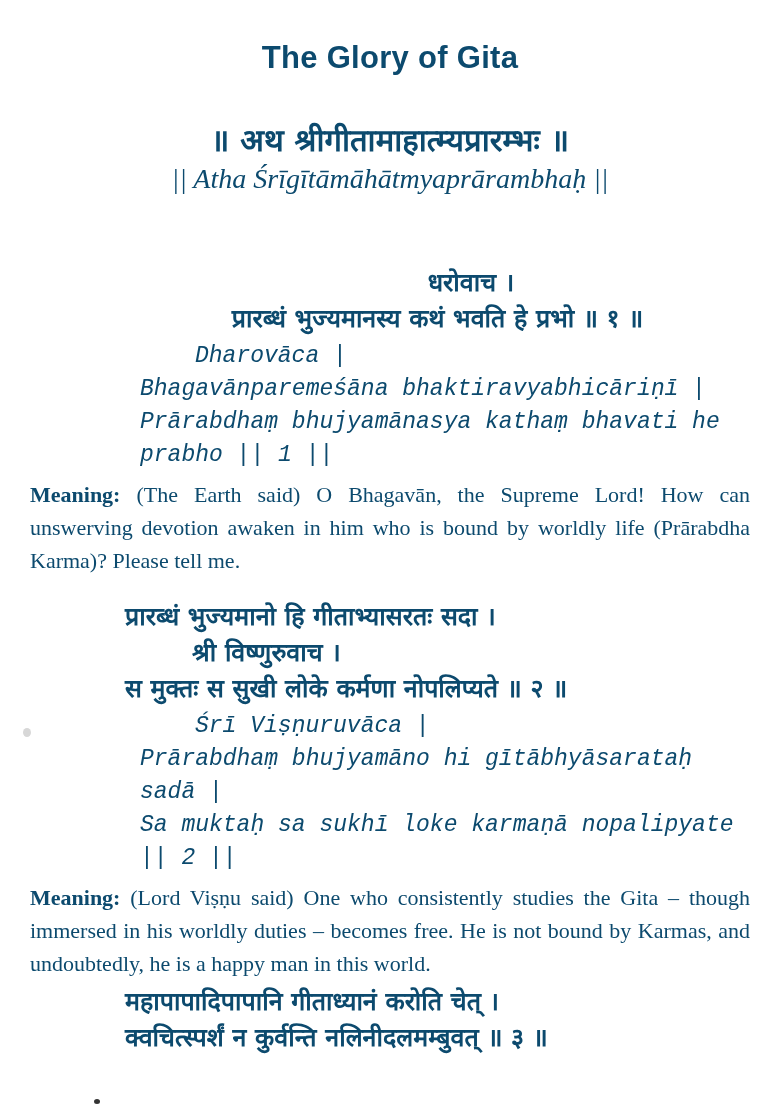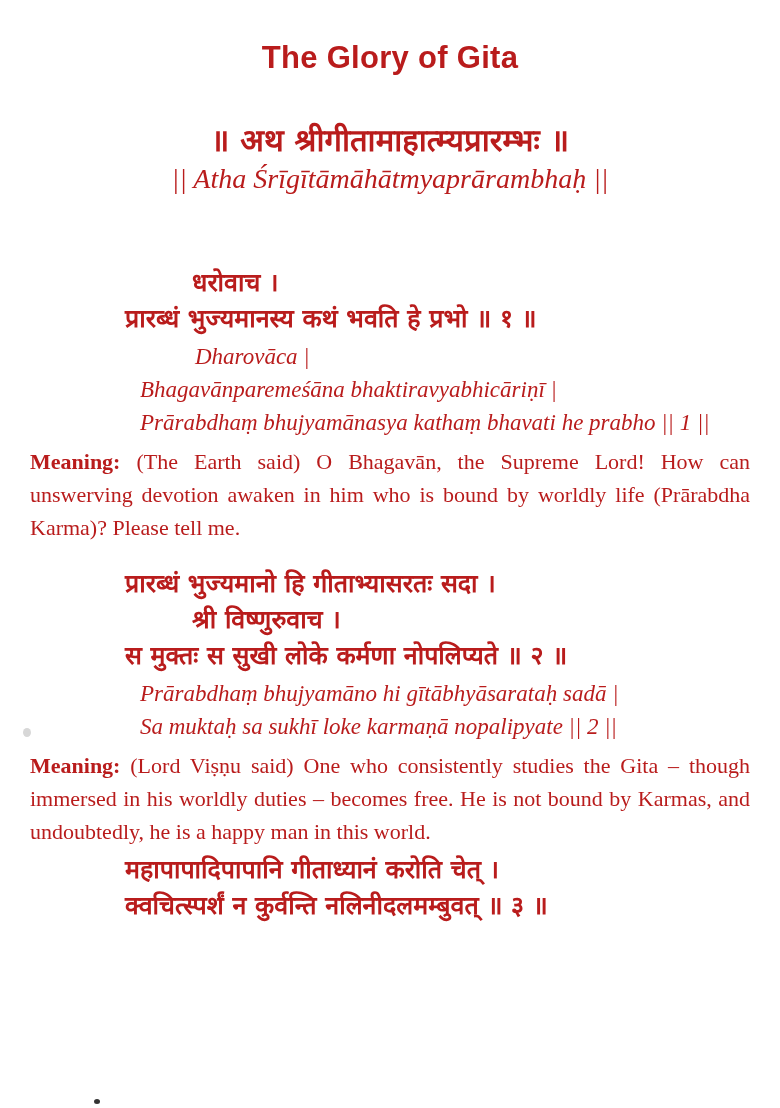--- a/index.html
+++ b/index.html
@@ -1,20 +1,20 @@
 <!DOCTYPE html>
 <html><head>
 <meta charset="utf-8">
 <style>
   html,body{margin:0;padding:0;background:#ffffff;}
   .page{
     position:relative;
     width:780px;height:1108px;
     background:#ffffff;
-    color:#b91c1c;
+    color:#0c4a6e;
     overflow:hidden;
   }
   .content{padding:0 30px;}
 
   .title{
     margin:0;padding-top:40px;
     text-align:center;
     font-family:"Liberation Sans","DejaVu Sans",sans-serif;
     font-weight:700;font-size:31px;line-height:36px;
     letter-spacing:.3px;
@@ -31,32 +31,32 @@
     font-style:italic;
   }
 
   .invocation{margin-top:46px;}
   .invocation-dev{font-size:31px;line-height:36px;margin:0;text-align:center;}
   .invocation-translit{font-size:28px;line-height:33px;margin:4px 0 0;}
 
   .vline{font-size:25px;line-height:36px;margin:0 0 0 95px;}
   .vspeaker{margin-left:162px;}
   .tblock{margin-top:3px;}
-  .tline{font-size:23px;line-height:33px;margin:0 0 0 110px;}
+  .tline{font-size:23px;line-height:33px;margin:0 0 0 110px;font-family:Liberation Mono, monospace;}
   .tspeaker{margin-left:165px;}
 
   .meaning{
     font-family:"Liberation Serif","DejaVu Serif",serif;
     font-size:22px;line-height:33px;
     text-align:justify;
     margin:6px 0 0;
   }
   .meaning b{font-weight:700;}
 
-  #s1 .verse-block{margin-top:70px;}
+  #s1 .verse-block{margin-top:70px;text-align:center;}
   #s2 .verse-block{margin-top:22px;}
   #s3 .verse-block{margin-top:4px;}
 
   
   .speck{position:absolute;left:23px;top:728px;width:8px;height:9px;background:#c9c9c9;border-radius:50%;opacity:.75;}
   .enddot{position:absolute;left:94px;top:1099px;width:6px;height:5px;background:#333;border-radius:50%;}
 </style>
 </head>
 <body>
 
@@ -83,20 +83,21 @@
       <p class="meaning"><b>Meaning:</b> <span>(The Earth said) O Bhagavān, the Supreme Lord! How can unswerving devotion awaken in him who is bound by worldly life (Prārabdha Karma)? Please tell me.</span></p>
     </section>
 
     <section id="s2">
       <div class="verse-block">
         <p class="dev vline">प्रारब्धं भुज्यमानो हि गीताभ्यासरतः सदा ।</p>
         <p class="dev vline vspeaker">श्री विष्णुरुवाच ।</p>
         <p class="dev vline">स मुक्तः स सुखी लोके कर्मणा नोपलिप्यते ॥ २ ॥</p>
       </div>
       <div class="tblock">
+        <p class="translit tline tspeaker">Śrī Viṣṇuruvāca |</p>
         <p class="translit tline">Prārabdhaṃ bhujyamāno hi gītābhyāsarataḥ sadā |</p>
         <p class="translit tline">Sa muktaḥ sa sukhī loke karmaṇā nopalipyate || 2 ||</p>
       </div>
       <p class="meaning"><b>Meaning:</b> <span>(Lord Viṣṇu said) One who consistently studies the Gita – though immersed in his worldly duties – becomes free. He is not bound by Karmas, and undoubtedly, he is a happy man in this world.</span></p>
     </section>
 
     <section id="s3">
       <div class="verse-block">
         <p class="dev vline">महापापादिपापानि गीताध्यानं करोति चेत् ।</p>
         <p class="dev vline">क्वचित्स्पर्शं न कुर्वन्ति नलिनीदलमम्बुवत् ॥ ३ ॥</p>

